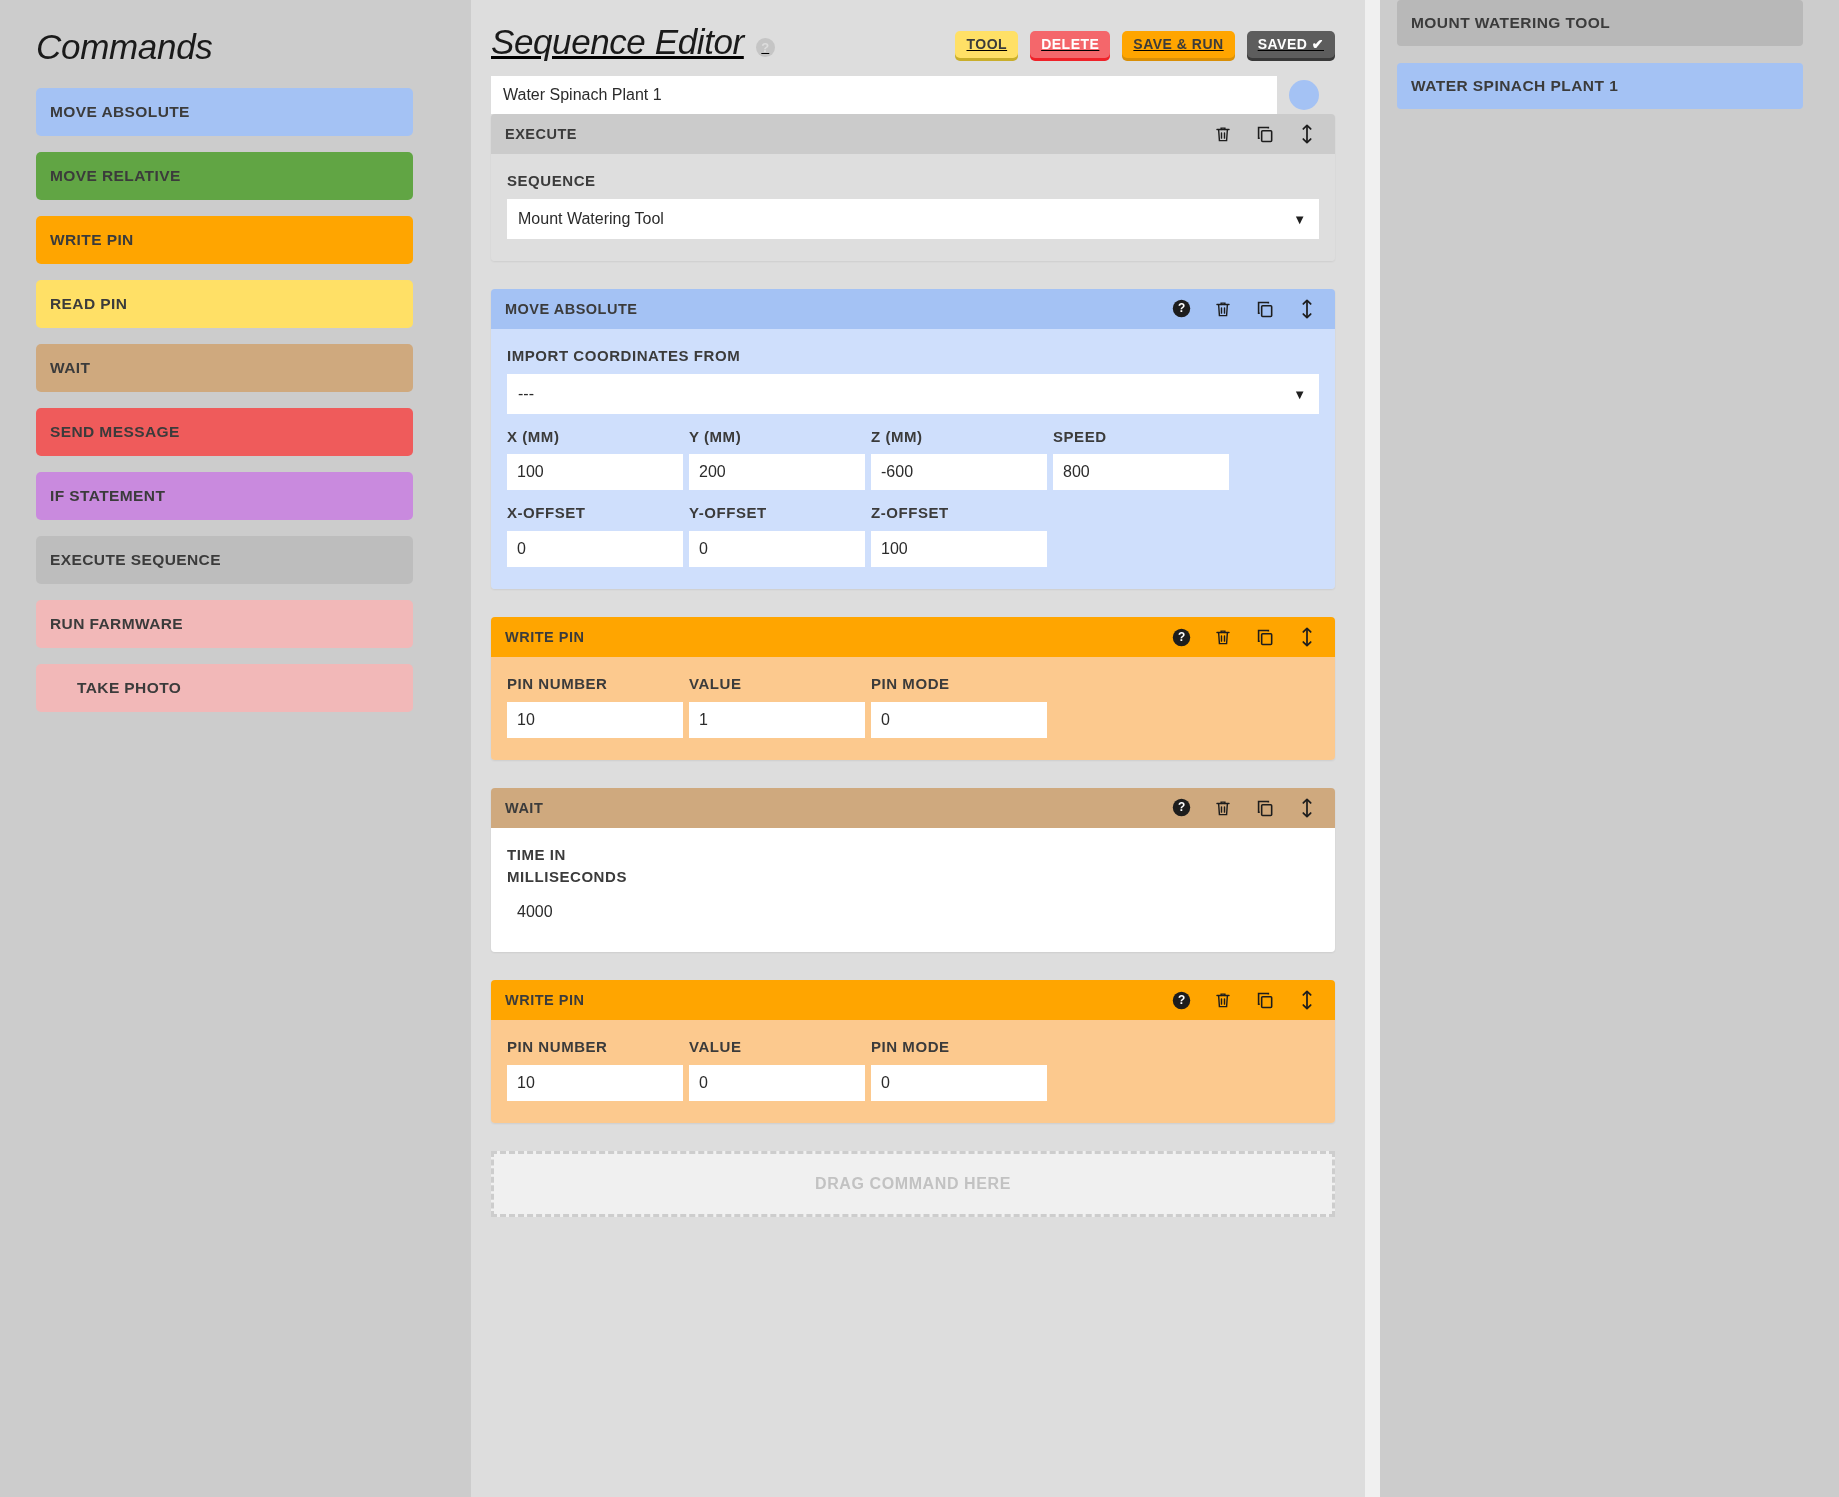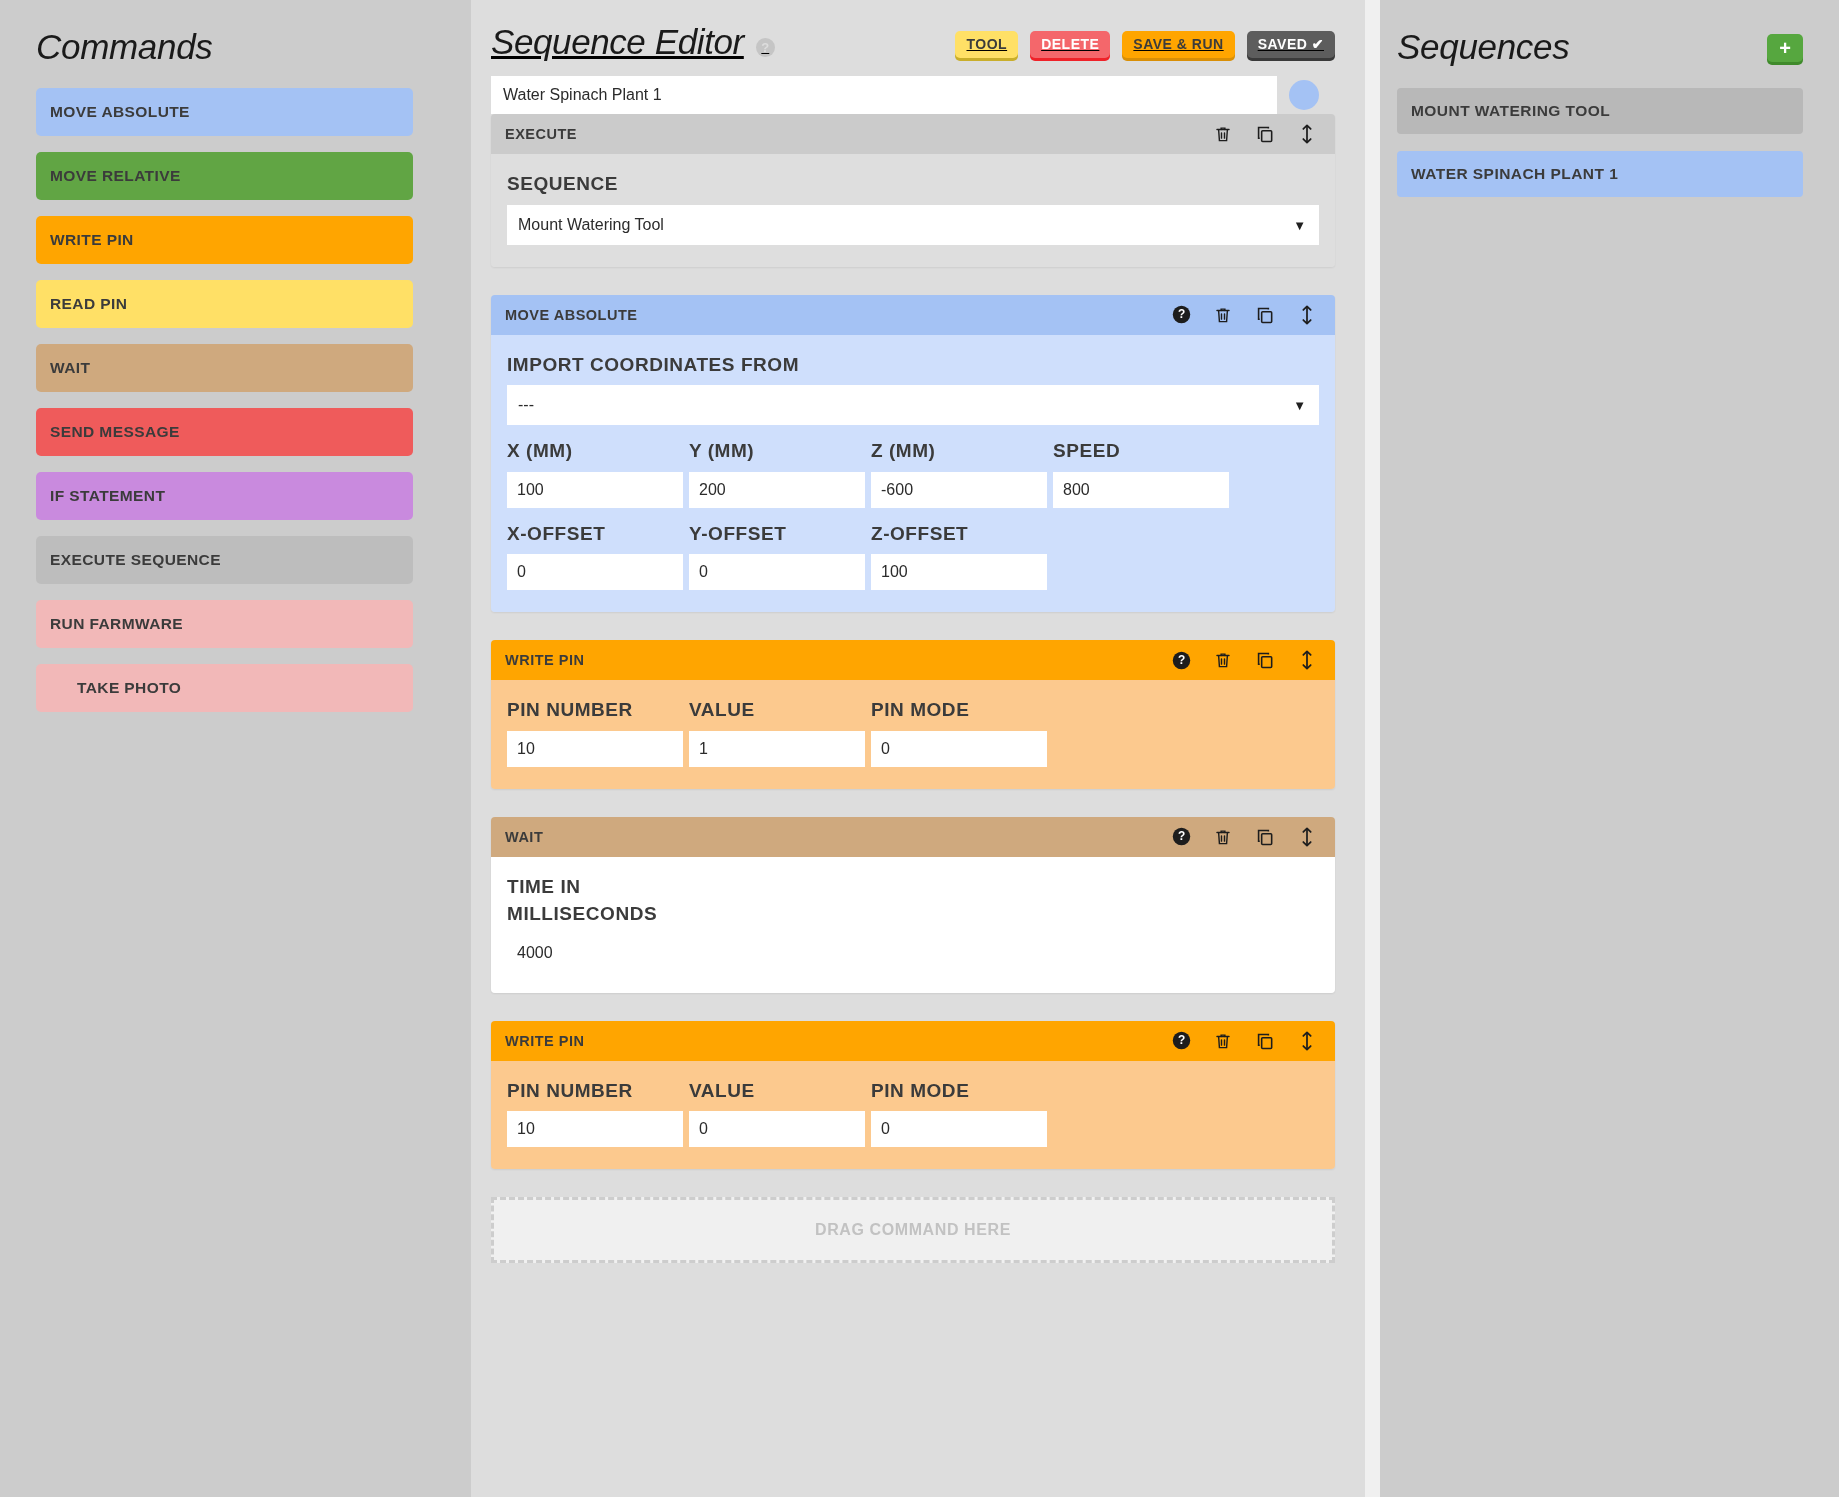--- a/index.html
+++ b/index.html
@@ -173,21 +173,21 @@
     display: inline-flex;
     align-items: center;
     justify-content: center;
     cursor: pointer;
     color: #1d1d1d;
   }
   .icon-btn svg { display: block; }
 
   .step-body { padding: 16px 16px 22px 16px; }
   .field-label {
-    font-size: 19px;
+    font-size: 15px;
     font-weight: bold;
     letter-spacing: 0.55px;
     color: #3b3b3b;
     margin-bottom: 7px;
     text-transform: uppercase;
     line-height: 1.45;
   }
   .select-box {
     position: relative;
     width: 100%;
@@ -558,24 +558,20 @@
 
     <div class="dropzone">
       <span>DRAG COMMAND HERE</span>
     </div>
 
   </main>
 
   <div class="gutter"></div>
 
   <aside class="sequences-panel">
-    <div class="seq-header">
-      <h1 class="seq-title">Sequences</h1>
-      <button class="add-btn">+</button>
-    </div>
     <div id="sequences-list">
         <div class="seq-item gray">
           <span>MOUNT WATERING TOOL</span>
         </div>
         <div class="seq-item blue">
           <span>WATER SPINACH PLANT 1</span>
         </div>
       </div>
   </aside>
 

